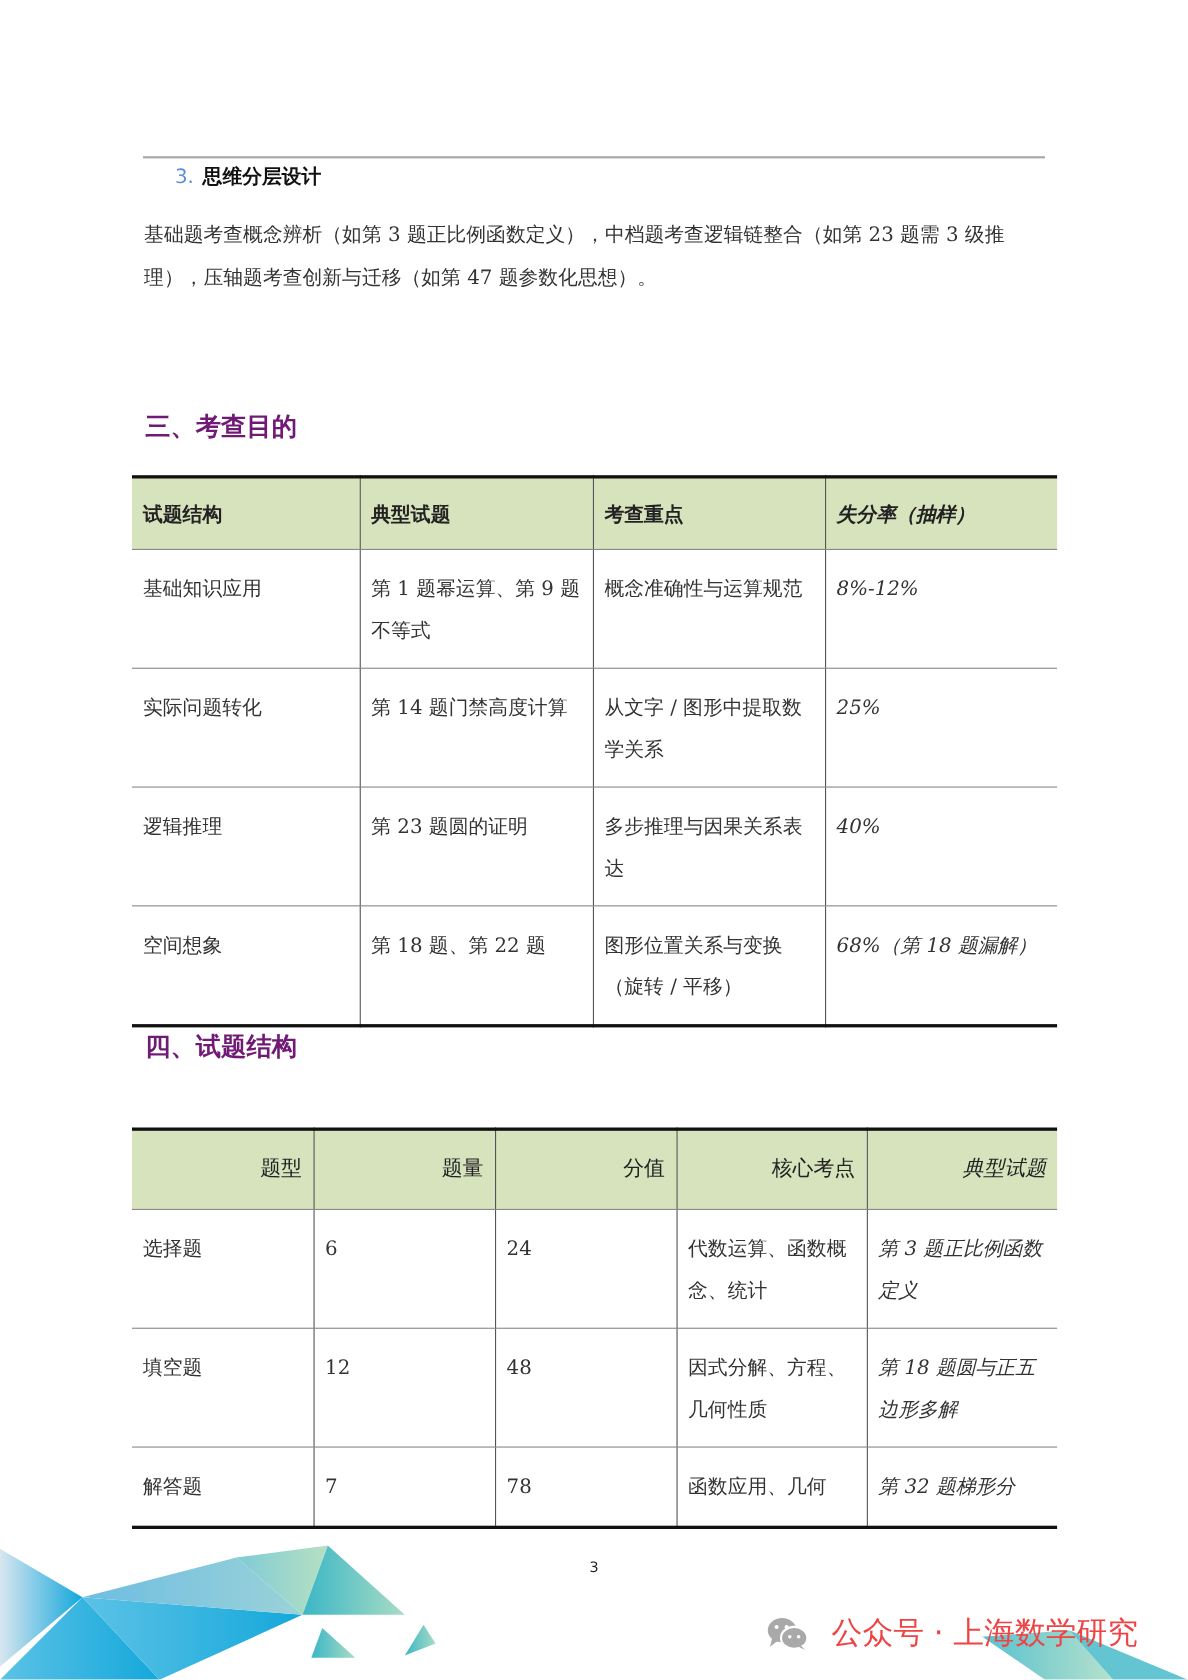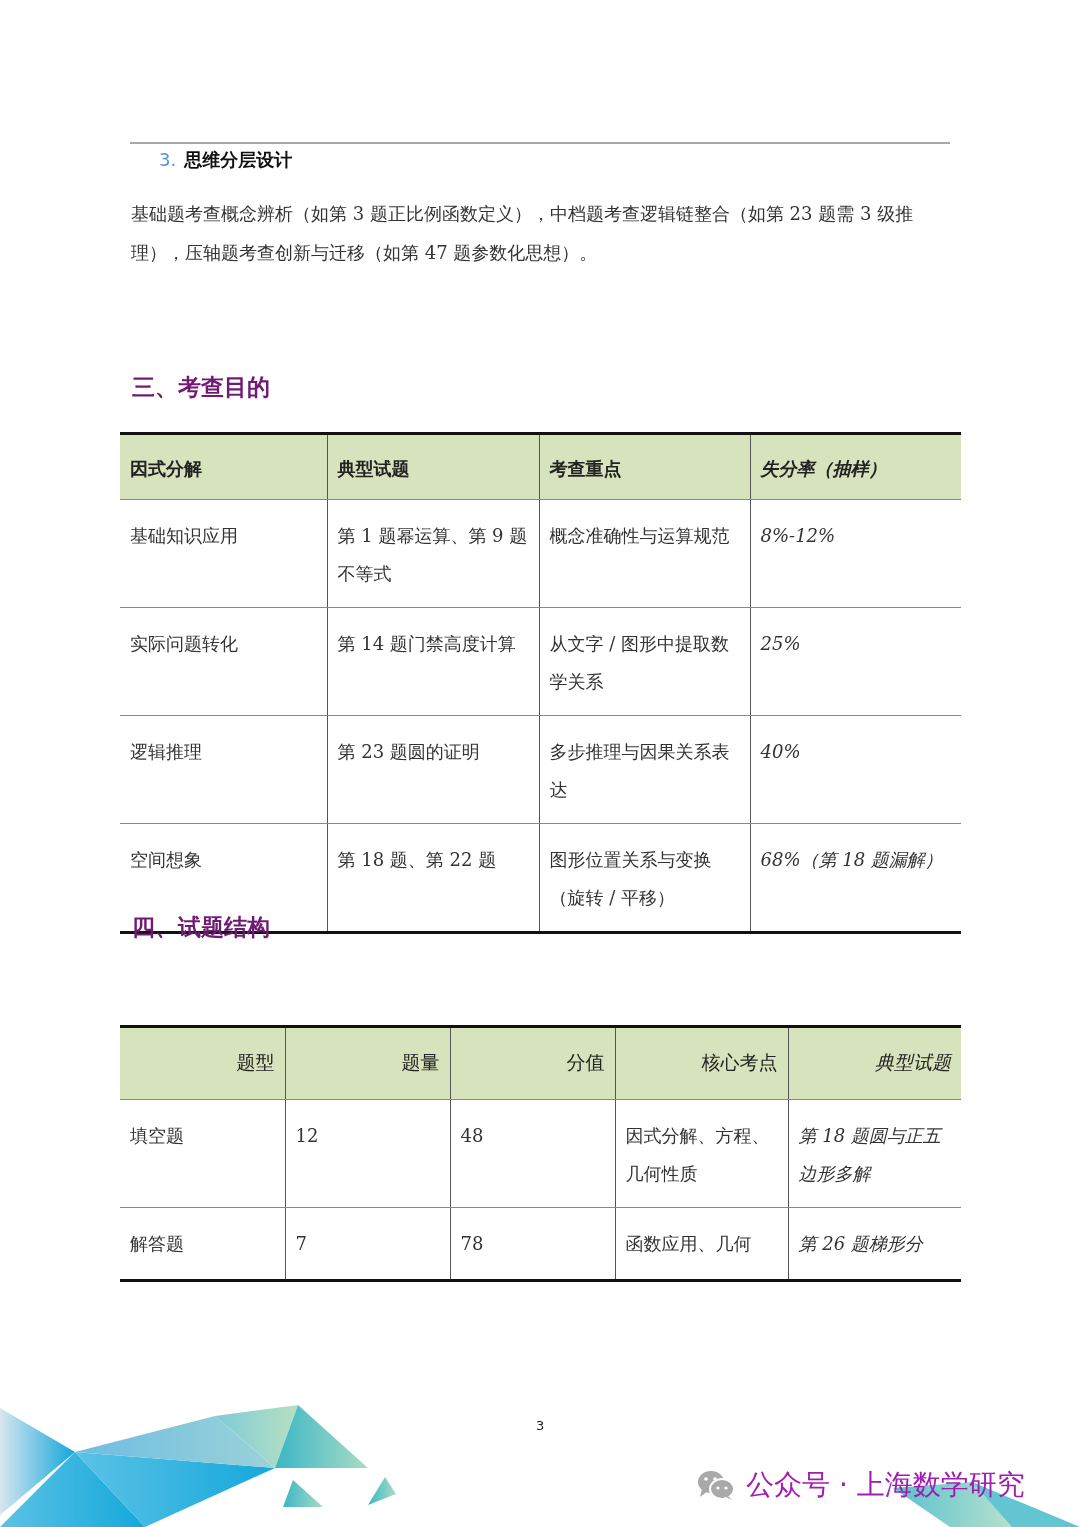--- a/index.html
+++ b/index.html
@@ -55,22 +55,22 @@
   #t2 td { height:80px; }
   #t2 tr.last td { height:44px; }
   .page-num {
     position:absolute; left:536px; top:1418px;
     font-size:13px; color:#222;
     font-family:"DejaVu Sans","Liberation Sans",sans-serif;
   }
   .decor { position:absolute; left:0; top:1390px; }
   .watermark {
     position:absolute; left:696px; top:1466px;
-    display:flex; align-items:center; gap:10px;
-    font-size:28px; color:#a21caf;
+    display:flex; align-items:center; gap:20px;
+    font-size:28px; color:#ef4444;
     font-family:"DejaVu Sans","Liberation Sans",sans-serif;
     text-align:center;
   }
 </style>
 </head>
 <body>
 
 <div class="top-rule"></div>
 
 <div class="sub-heading">
@@ -83,21 +83,21 @@
 
 <table class="doc" id="t1" style="top:432px;">
   <colgroup>
     <col style="width:207px">
       <col style="width:212px">
       <col style="width:211px">
       <col style="width:211px">
   </colgroup>
   <thead>
     <tr>
-      <th>因式分解</th>
+      <th>试题结构</th>
       <th>典型试题</th>
       <th>考查重点</th>
       <th>失分率（抽样）</th>
     </tr>
   </thead>
   <tbody>
     <tr>
       <td>基础知识应用</td>
       <td>第 1 题幂运算、第 9 题不等式</td>
       <td>概念准确性与运算规范</td>
@@ -117,53 +117,60 @@
     </tr>
     <tr>
       <td>空间想象</td>
       <td>第 18 题、第 22 题</td>
       <td>图形位置关系与变换（旋转 / 平移）</td>
       <td>68%（第 18 题漏解）</td>
     </tr>
   </tbody>
 </table>
 
-<div class="section-title" style="top:912px;">四、试题结构</div>
+<div class="section-title" style="top:936px;">四、试题结构</div>
 
 <table class="doc" id="t2" style="top:1025px;">
   <colgroup>
     <col style="width:165px">
       <col style="width:165px">
       <col style="width:165px">
       <col style="width:173px">
       <col style="width:173px">
   </colgroup>
   <thead>
     <tr>
       <th>题型</th>
       <th>题量</th>
       <th>分值</th>
       <th>核心考点</th>
       <th>典型试题</th>
     </tr>
   </thead>
   <tbody>
     <tr>
+      <td>选择题</td>
+      <td>6</td>
+      <td>24</td>
+      <td>代数运算、函数概念、统计</td>
+      <td>第 3 题正比例函数定义</td>
+    </tr>
+    <tr>
       <td>填空题</td>
       <td>12</td>
       <td>48</td>
       <td>因式分解、方程、几何性质</td>
       <td>第 18 题圆与正五边形多解</td>
     </tr>
     <tr class="last">
       <td>解答题</td>
       <td>7</td>
       <td>78</td>
       <td>函数应用、几何</td>
-      <td>第 26 题梯形分</td>
+      <td>第 32 题梯形分</td>
     </tr>
   </tbody>
 </table>
 
 <svg class="decor" width="1080" height="137" viewBox="0 0 1080 137">
   <defs>
     <linearGradient id="gA" x1="0" y1="0" x2="1" y2="0">
       <stop offset="0" stop-color="#d8e6ef"></stop>
         <stop offset="1" stop-color="#12a7dc"></stop>
     </linearGradient>

